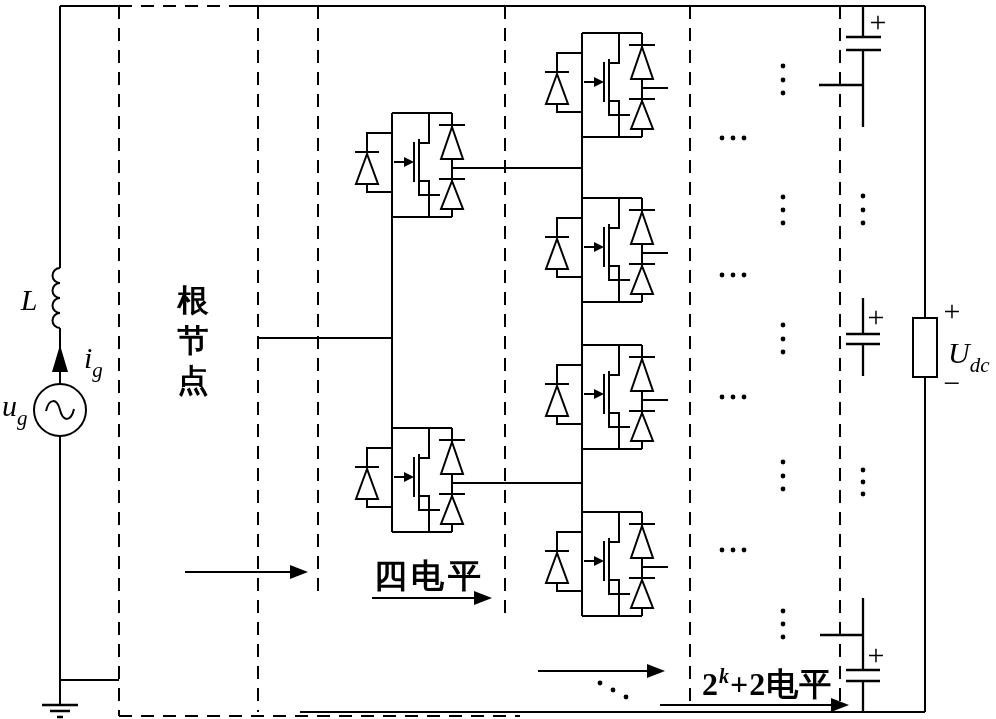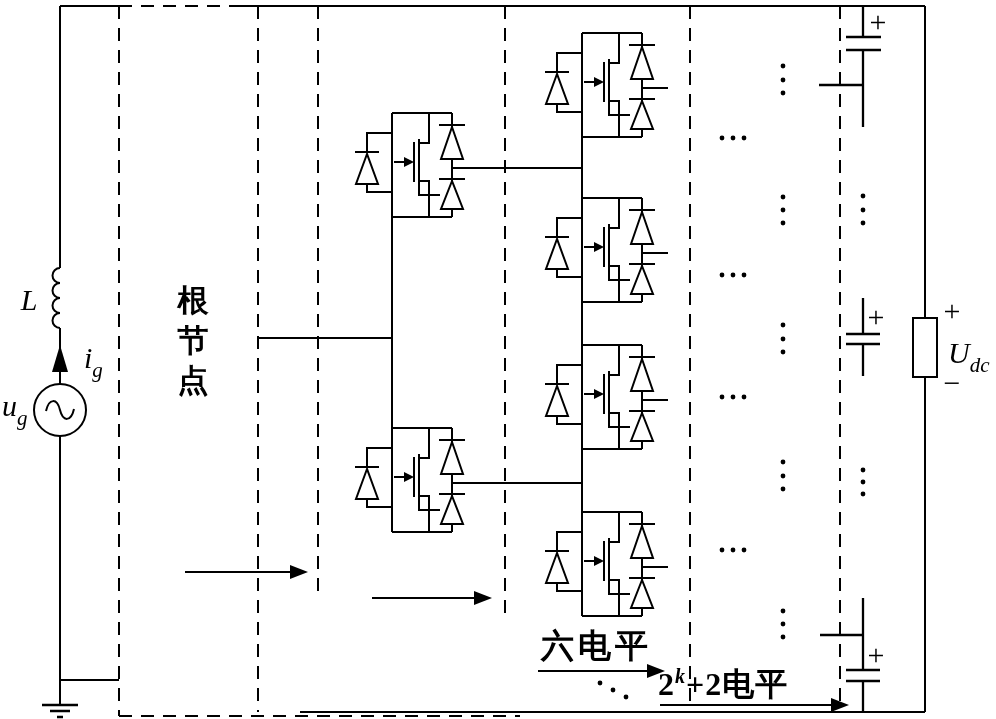--- a/index.html
+++ b/index.html
@@ -7,21 +7,21 @@
          font-family:"Liberation Serif", serif;}
   .stage svg{position:absolute;left:0;top:0;}
   .math{font-family:"Liberation Serif", serif;font-style:italic;font-size:30px;fill:#000;}
   .sub{font-size:21px;}
   .plus{font-family:"Liberation Serif", serif;font-size:30px;fill:#000;font-style:normal;}
   .cjk{position:absolute;color:#000;font-family:"Liberation Serif", serif;font-weight:bold;
        white-space:nowrap;}
   .vertical-label{display:flex;flex-direction:column;font-size:31px;line-height:40px;
        text-align:center;}
   .hl{font-size:33px;letter-spacing:4px;}
-  .l2k{font-size:32px;font-weight:bold;letter-spacing:1px;}
+  .l2k{font-size:32px;font-weight:bold;letter-spacing:1px;margin-left:44px;}
   .l2k .base,.l2k .rest{font-weight:bold;}
   .l2k sup{font-size:20px;font-style:italic;font-weight:bold;}
 </style>
 </head>
 <body>
 
 <div class="stage">
 <svg width="996" height="719" viewBox="0 0 996 719" xmlns="http://www.w3.org/2000/svg">
   <defs>
 
@@ -128,19 +128,19 @@
   <text class="plus" x="876" y="665" text-anchor="middle">+</text>
   <text class="plus" x="952" y="321" text-anchor="middle">+</text>
   <text class="plus" x="952" y="393" text-anchor="middle">−</text>
 </svg>
 
 <div class="cjk vertical-label" style="left:175px;top:281px;width:36px;">
   <span>根</span>
   <span>节</span>
   <span>点</span>
 </div>
-<div class="cjk hl" style="left:541px;top:624px;">
-  <span>六电平</span>
+<div class="cjk hl" style="left:374px;top:554px;">
+  <span>四电平</span>
 </div>
 <div class="cjk l2k" style="left:658px;top:663px;">
   <span class="base">2</span><sup>k</sup><span class="rest">+2电平</span>
 </div>
 </div>
 
 </body></html>

